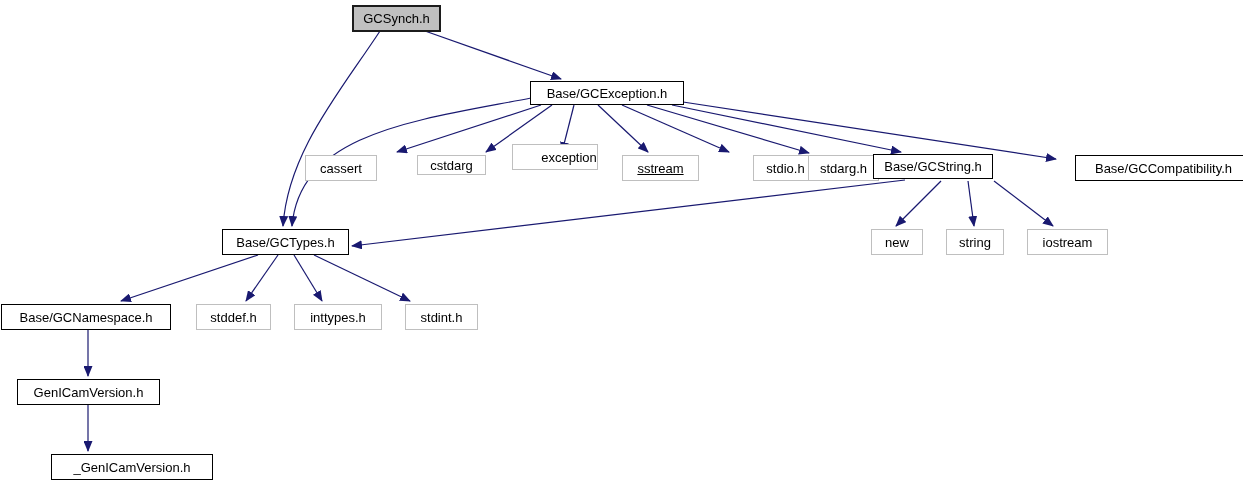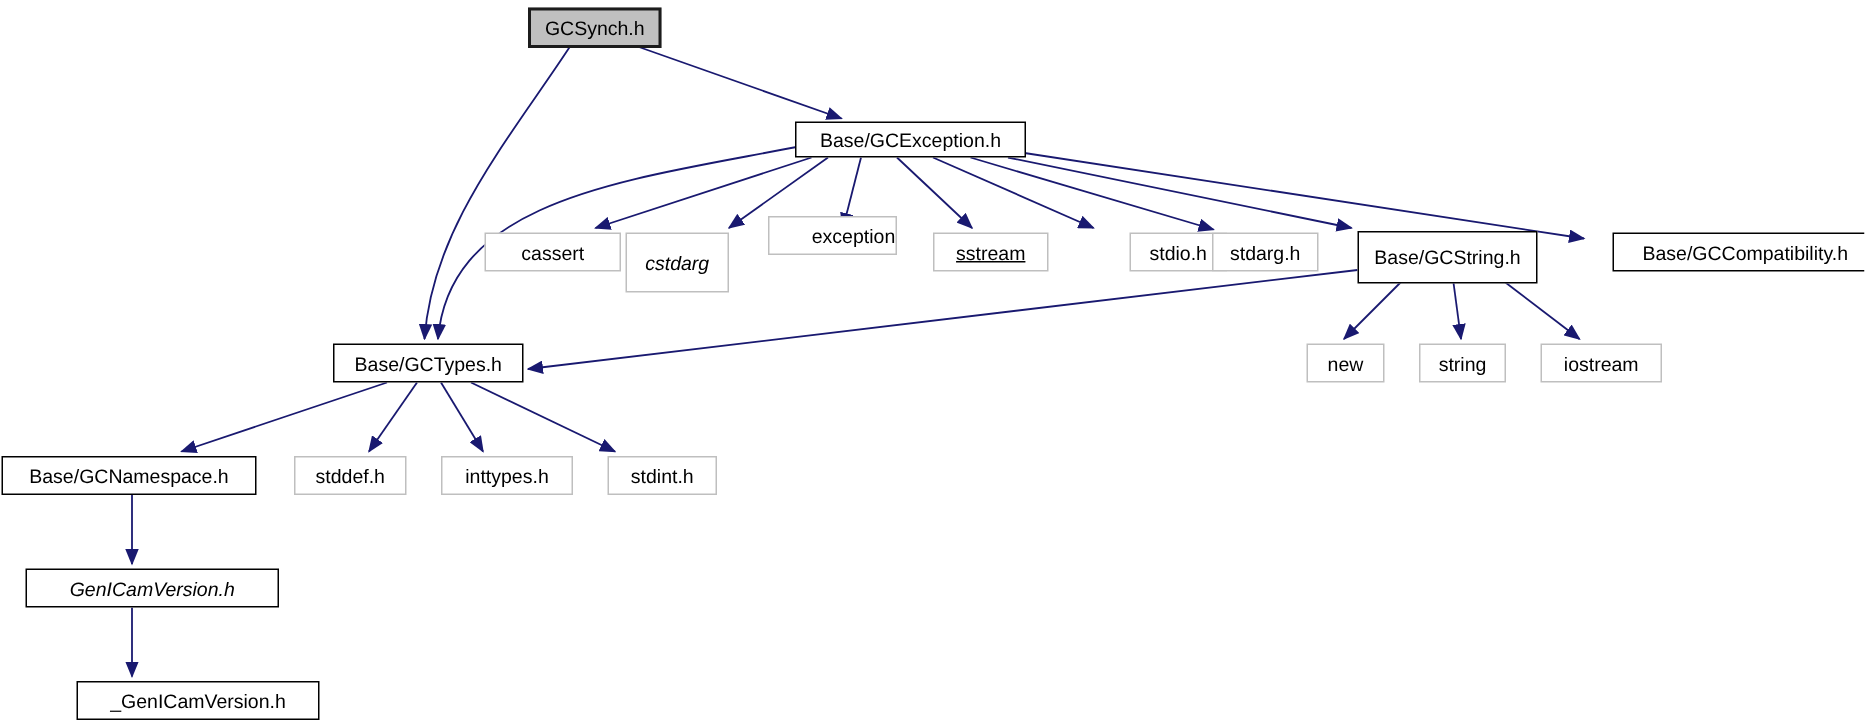--- a/index.html
+++ b/index.html
@@ -62,32 +62,32 @@
     <path class="edge" marker-end="url(#arrow)" d="M258,255 L121,301"></path>
     <path class="edge" marker-end="url(#arrow)" d="M278,255 L246,301"></path>
     <path class="edge" marker-end="url(#arrow)" d="M294,255 L322,301"></path>
     <path class="edge" marker-end="url(#arrow)" d="M314,255 L410,301"></path>
     <path class="edge" marker-end="url(#arrow)" d="M88,330 L88,376"></path>
     <path class="edge" marker-end="url(#arrow)" d="M88,405 L88,451"></path>
   </svg>
 
   <div class="node focus" style="left:352px;  top:5px;   width:89px;  height:27px;">GCSynch.h</div>
   <div class="node linked" style="left:530px;  top:81px;  width:154px; height:24px;">Base/GCException.h</div>
-  <div class="node" style="left:323px;  top:155px; width:91px;  height:26px;">cassert</div>
-  <div class="node" style="left:417px;  top:155px; width:69px;  height:40px;font-style:italic;">cstdarg</div>
+  <div class="node" style="left:305px;  top:155px; width:72px;  height:26px;">cassert</div>
+  <div class="node" style="left:417px;  top:155px; width:69px;  height:20px;">cstdarg</div>
   <div class="node" style="left:512px;  top:144px; width:86px;  height:26px;padding-left:28px;">exception</div>
   <div class="node" style="left:622px;  top:155px; width:77px;  height:26px;text-decoration:underline;">sstream</div>
   <div class="node" style="left:721px;  top:155px; width:65px;  height:26px;margin-left:32px;">stdio.h</div>
   <div class="node" style="left:808px;  top:155px; width:71px;  height:26px;">stdarg.h</div>
-  <div class="node linked" style="left:905px;  top:154px; width:120px; height:35px;text-align:right;">Base/GCString.h</div>
+  <div class="node linked" style="left:873px;  top:154px; width:120px; height:25px;text-align:right;">Base/GCString.h</div>
   <div class="node linked" style="left:1059px; top:155px; width:177px; height:26px;margin-left:16px;">Base/GCCompatibility.h</div>
   <div class="node linked" style="left:222px;  top:229px; width:127px; height:26px;">Base/GCTypes.h</div>
   <div class="node" style="left:871px;  top:229px; width:52px;  height:26px;">new</div>
   <div class="node" style="left:946px;  top:229px; width:58px;  height:26px;">string</div>
   <div class="node" style="left:1027px; top:229px; width:81px;  height:26px;">iostream</div>
   <div class="node linked" style="left:1px;    top:304px; width:170px; height:26px;text-align:center;">Base/GCNamespace.h</div>
   <div class="node" style="left:196px;  top:304px; width:75px;  height:26px;">stddef.h</div>
   <div class="node" style="left:294px;  top:304px; width:88px;  height:26px;">inttypes.h</div>
   <div class="node" style="left:405px;  top:304px; width:73px;  height:26px;">stdint.h</div>
-  <div class="node linked" style="left:17px;   top:379px; width:169px; height:26px;font-style:italic;">GenICamVersion.h</div>
+  <div class="node linked" style="left:17px;   top:379px; width:143px; height:26px;">GenICamVersion.h</div>
   <div class="node linked" style="left:27px;   top:454px; width:162px; height:26px;margin-left:24px;">_GenICamVersion.h</div>
 
 </div>
 
 </body></html>

